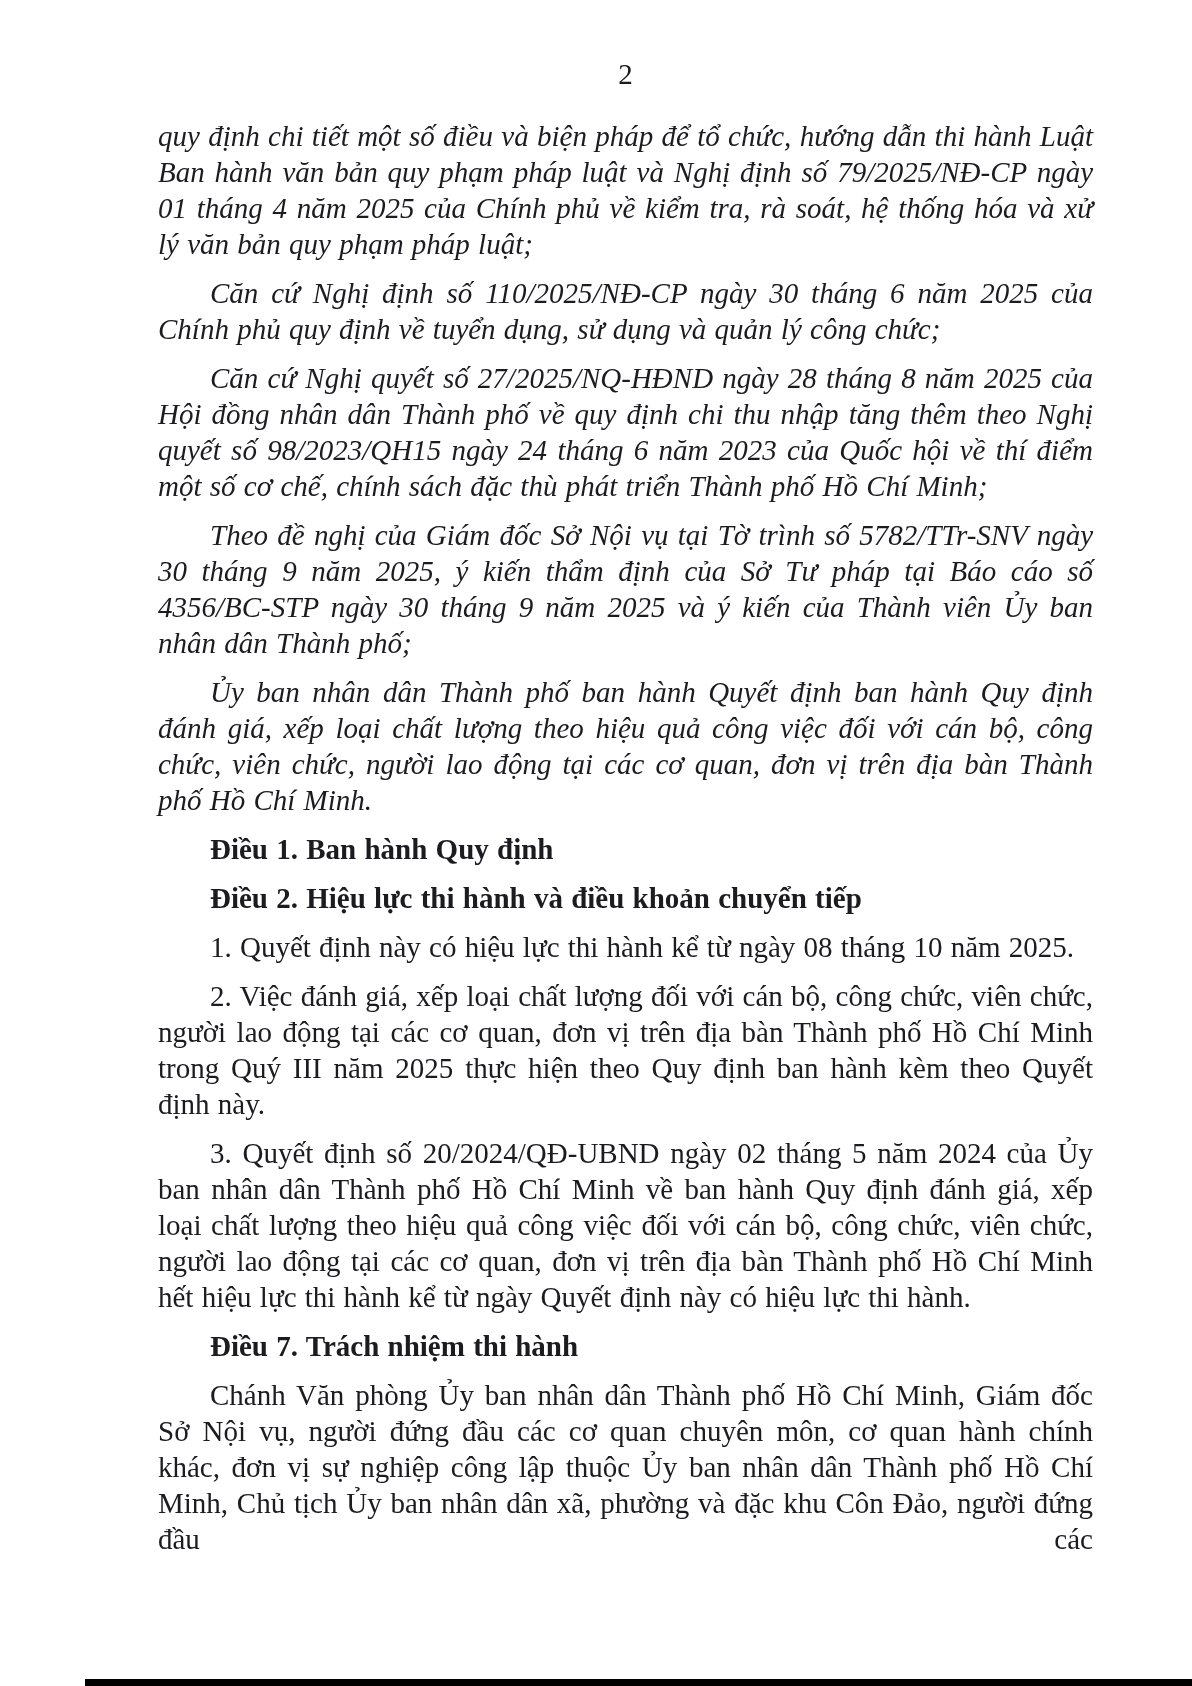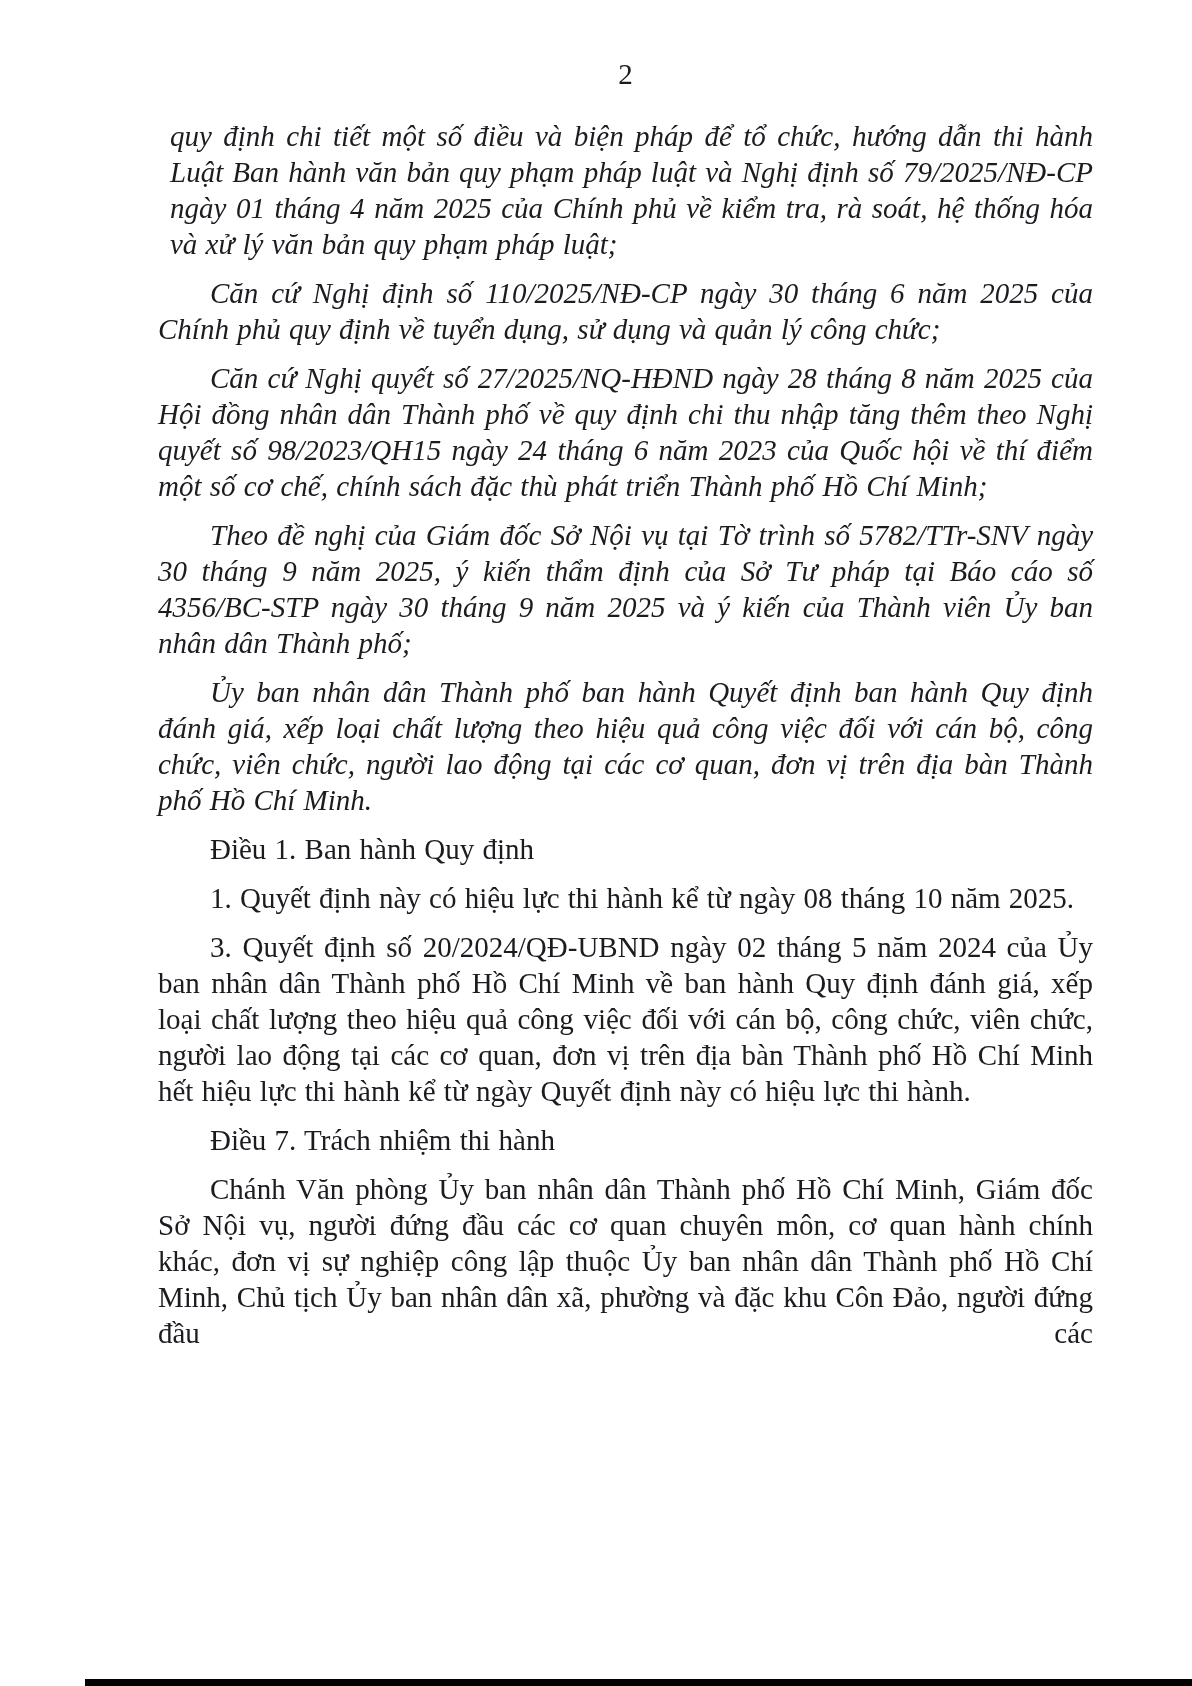--- a/index.html
+++ b/index.html
@@ -31,24 +31,23 @@
     text-align: justify;
     text-indent: 52px;
     margin: 0 0 13px 0;
     word-spacing: 1px;
   }
   .para.italic {
     font-style: italic;
   }
   .para.noindent {
     text-indent: 0;
-    margin-left: 12px;
   }
   .para.heading {
-    font-weight: normal;
+    font-weight: bold;
     text-align: left;
     margin-top: 2px;
   }
   .para.cut {
     text-align-last: justify;
     margin-bottom: 8px;
   }
   .scan-bar {
     position: absolute;
     left: 85px;
@@ -72,23 +71,25 @@
 
     <p class="para italic">Căn cứ Nghị quyết số 27/2025/NQ-HĐND ngày 28 tháng 8 năm 2025 của Hội đồng nhân dân Thành phố về quy định chi thu nhập tăng thêm theo Nghị quyết số 98/2023/QH15 ngày 24 tháng 6 năm 2023 của Quốc hội về thí điểm một số cơ chế, chính sách đặc thù phát triển Thành phố Hồ Chí Minh;</p>
 
     <p class="para italic">Theo đề nghị của Giám đốc Sở Nội vụ tại Tờ trình số 5782/TTr-SNV ngày 30 tháng 9 năm 2025, ý kiến thẩm định của Sở Tư pháp tại Báo cáo số 4356/BC-STP ngày 30 tháng 9 năm 2025 và ý kiến của Thành viên Ủy ban nhân dân Thành phố;</p>
 
     <p class="para italic">Ủy ban nhân dân Thành phố ban hành Quyết định ban hành Quy định đánh giá, xếp loại chất lượng theo hiệu quả công việc đối với cán bộ, công chức, viên chức, người lao động tại các cơ quan, đơn vị trên địa bàn Thành phố Hồ Chí Minh.</p>
 
     <p class="para heading">Điều 1. Ban hành Quy định</p>
 
 
+    <p class="para heading">Điều 2. Hiệu lực thi hành và điều khoản chuyển tiếp</p>
 
     <p class="para">1. Quyết định này có hiệu lực thi hành kể từ ngày 08 tháng 10 năm 2025.</p>
 
+    <p class="para">2. Việc đánh giá, xếp loại chất lượng đối với cán bộ, công chức, viên chức, người lao động tại các cơ quan, đơn vị trên địa bàn Thành phố Hồ Chí Minh trong Quý III năm 2025 thực hiện theo Quy định ban hành kèm theo Quyết định này.</p>
 
     <p class="para">3. Quyết định số 20/2024/QĐ-UBND ngày 02 tháng 5 năm 2024 của Ủy ban nhân dân Thành phố Hồ Chí Minh về ban hành Quy định đánh giá, xếp loại chất lượng theo hiệu quả công việc đối với cán bộ, công chức, viên chức, người lao động tại các cơ quan, đơn vị trên địa bàn Thành phố Hồ Chí Minh hết hiệu lực thi hành kể từ ngày Quyết định này có hiệu lực thi hành.</p>
 
     <p class="para heading">Điều 7. Trách nhiệm thi hành</p>
 
     <p class="para cut">Chánh Văn phòng Ủy ban nhân dân Thành phố Hồ Chí Minh, Giám đốc Sở Nội vụ, người đứng đầu các cơ quan chuyên môn, cơ quan hành chính khác, đơn vị sự nghiệp công lập thuộc Ủy ban nhân dân Thành phố Hồ Chí Minh, Chủ tịch Ủy ban nhân dân xã, phường và đặc khu Côn Đảo, người đứng đầu các</p>
 
   </div>
 
   <div class="scan-bar"></div>

